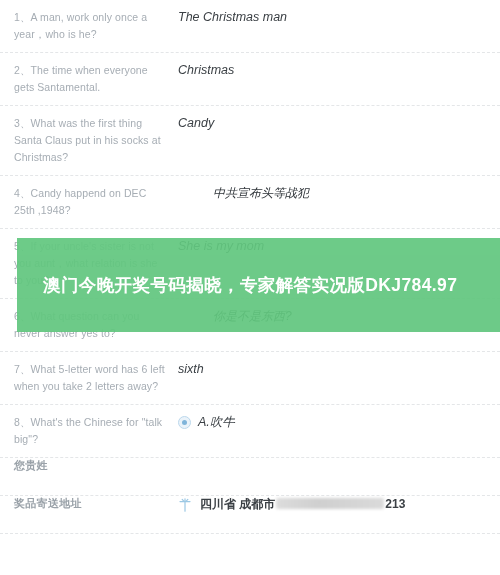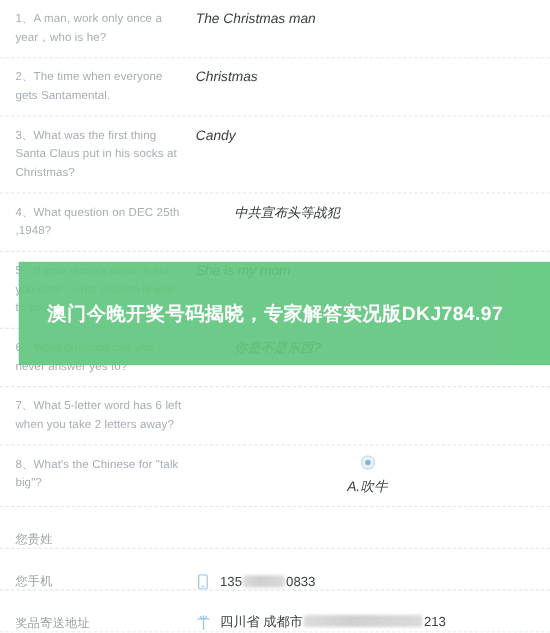--- a/index.html
+++ b/index.html
@@ -55,21 +55,20 @@
     font-size: 12px;
     color: #2e3338;
     margin-left: 35px;
   }
 
   
   .radio-answer {
     display: flex;
     align-items: center;
     gap: 7px;
-    flex-direction: column;
   }
   .radio-dot {
     width: 11px;
     height: 11px;
     border-radius: 50%;
     border: 1px solid #bcd8ec;
     background: #eaf3fa;
     position: relative;
     flex: 0 0 11px;
   }
@@ -84,25 +83,26 @@
     background: #7fb4da;
   }
   .radio-label {
     font-size: 12.5px;
     color: #3b4045;
   }
 
   
   .field-row {
     display: flex;
-    align-items: flex-end;
+    align-items: flex-start;
     padding: 0 10px 0 14px;
     height: 38px;
     border-bottom: 1px dashed #e4e6e8;
     box-sizing: border-box;
+    font-weight: bold;
   }
   .field-label {
     width: 160px;
     flex: 0 0 160px;
     color: #9aa2a9;
     font-size: 11px;
     letter-spacing: 0.3px;
   }
   .field-value {
     flex: 1 1 auto;
@@ -178,64 +178,53 @@
     <div class="q-cell"><span>2、</span><span>The time when everyone gets Santamental.</span></div>
     <div class="a-cell">Christmas</div>
   </div>
 
   <div class="qa-row">
     <div class="q-cell"><span>3、</span><span>What was the first thing Santa Claus put in his socks at Christmas?</span></div>
     <div class="a-cell">Candy</div>
   </div>
 
   <div class="qa-row">
-    <div class="q-cell"><span>4、</span><span>What question on DEC 25th ,1948?</span></div>
+    <div class="q-cell"><span>4、</span><span>Candy happend on DEC 25th ,1948?</span></div>
     <div class="a-cell cjk">中共宣布头等战犯</div>
   </div>
 
   <div class="qa-row">
     <div class="q-cell"><span>5、</span><span>If your uncle's sister is not you aunt，what relation is she to you?</span></div>
     <div class="a-cell">She is my mom</div>
   </div>
 
   <div class="qa-row">
     <div class="q-cell"><span>6、</span><span>What question can you never answer yes to?</span></div>
     <div class="a-cell cjk">你是不是东西?</div>
   </div>
 
   <div class="qa-row">
     <div class="q-cell"><span>7、</span><span>What 5-letter word has 6 left when you take 2 letters away?</span></div>
+    <div class="a-cell">sixth</div>
   </div>
 
   <div class="qa-row">
     <div class="q-cell"><span>8、</span><span>What's the Chinese for "talk big"?</span></div>
     <div class="a-cell">
       <div class="radio-answer">
         <span class="radio-dot"></span>
         <span class="radio-label">A.吹牛</span>
       </div>
     </div>
   </div>
 
   <div class="field-row">
     <div class="field-label">您贵姓</div>
   </div>
 
-  <div class="field-row">
-    <div class="field-label">您手机</div>
-    <div class="field-value">
-      <span class="ficon">
-        <svg width="9" height="14" viewBox="0 0 9 14">
-            <rect x="0.6" y="0.6" width="7.8" height="12.8" rx="1.4" fill="none" stroke="currentColor" stroke-width="1.2"></rect>
-            <rect x="3.2" y="10.6" width="2.6" height="1" rx="0.5" fill="currentColor"></rect>
-          </svg>
-      </span>
-      <span class="val-text"><span>135</span><span class="redact w-phone"></span><span>0833</span></span>
-    </div>
-  </div>
 
   <div class="field-row">
     <div class="field-label">奖品寄送地址</div>
     <div class="field-value">
       <span class="ficon">
         <svg width="12" height="14" viewBox="0 0 12 14">
             <path d="M6 0.8v12.4M1 3.6h10M3.2 1.4l1.6 1.8M8.8 1.4L7.2 3.2" stroke="currentColor" stroke-width="1.2" fill="none" stroke-linecap="round"></path>
           </svg>
       </span>
       <span class="val-text"><span>四川省 成都市</span><span class="redact w-addr"></span><span>213</span></span>

